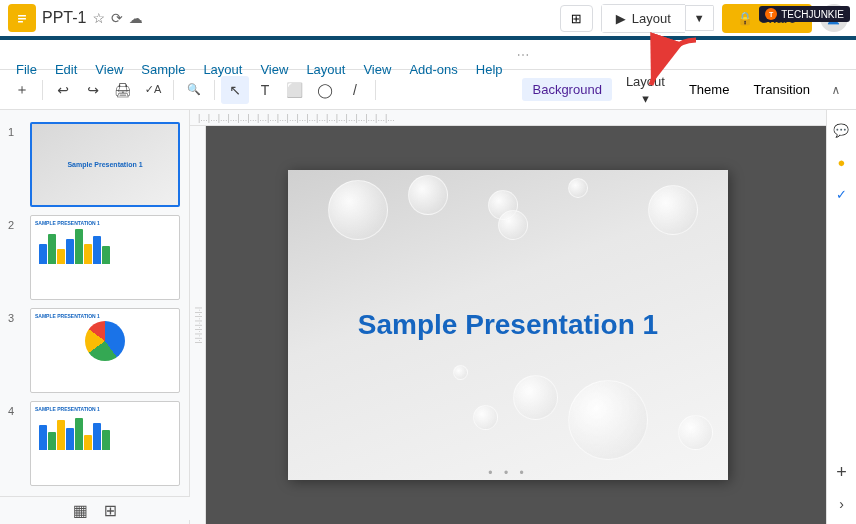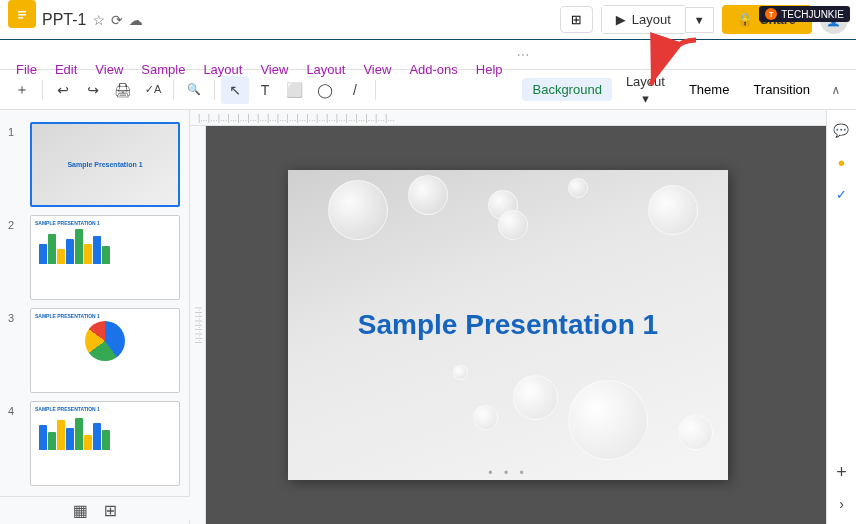--- a/index.html
+++ b/index.html
@@ -1,23 +1,24 @@
 <!DOCTYPE html>
 <html><head>
   <meta charset="utf-8">
   <style>
     * { margin: 0; padding: 0; box-sizing: border-box; }
     body { width: 856px; height: 524px; font-family: Arial, sans-serif; overflow: hidden; background: #f1f3f4; }
 
     
     #top-bar {
       display: flex;
+      align-items: center;
       height: 40px;
       background: #fff;
-      border-bottom: 1px solid #0c4a6e;
+      border-bottom: 4px solid #0c4a6e;
       padding: 0 8px;
       gap: 6px;
     }
     .app-icon {
       width: 28px; height: 28px;
       background: #f4b400;
       border-radius: 4px;
       display: flex; align-items: center; justify-content: center;
       font-size: 16px; color: white; font-weight: bold;
       flex-shrink: 0;
@@ -51,21 +52,21 @@
     }
 
     
     #menu-bar {
       display: flex; align-items: center;
       height: 30px; background: #fff;
       padding: 0 8px; gap: 2px;
       border-bottom: 1px solid #e0e0e0;
     }
     .menu-item {
-      font-size: 13px; color: #a21caf; padding: 4px 8px;
+      font-size: 13px; color: #0369a1; padding: 4px 8px;
       cursor: pointer; border-radius: 3px; margin-top: 30px;
     }
 
     
     #toolbar {
       display: flex; align-items: center;
       height: 40px; background: #fff;
       padding: 0 8px; gap: 2px;
       border-bottom: 1px solid #e0e0e0;
     }
@@ -74,21 +75,21 @@
       display: flex; align-items: center; justify-content: center;
       border-radius: 3px; cursor: pointer; font-size: 14px; color: #444;
       border: none; background: transparent;
     }
     .tb-divider { width: 1px; height: 20px; background: #e0e0e0; margin: 0 4px; }
     .tb-right { display: flex; align-items: center; gap: 4px; }
     .tb-text-btn {
       font-size: 13px; color: #000000; padding: 4px 10px;
       border-radius: 3px; cursor: pointer; border: none; background: transparent;
     }
-    .tb-text-btn.active { background: #e8f0fe; color: #15803d; }
+    .tb-text-btn.active { background: #e8f0fe; color: #4c1d95; }
     .layout-dropdown {
       font-size: 13px; color: #333; padding: 4px 10px;
       border-radius: 3px; cursor: pointer; display: flex; align-items: center; gap: 2px; flex-direction: column;
     }
     .collapse-btn {
       width: 24px; height: 24px; display: flex; align-items: center; justify-content: center;
       cursor: pointer; font-size: 12px; color: #666;
     }
 
     

